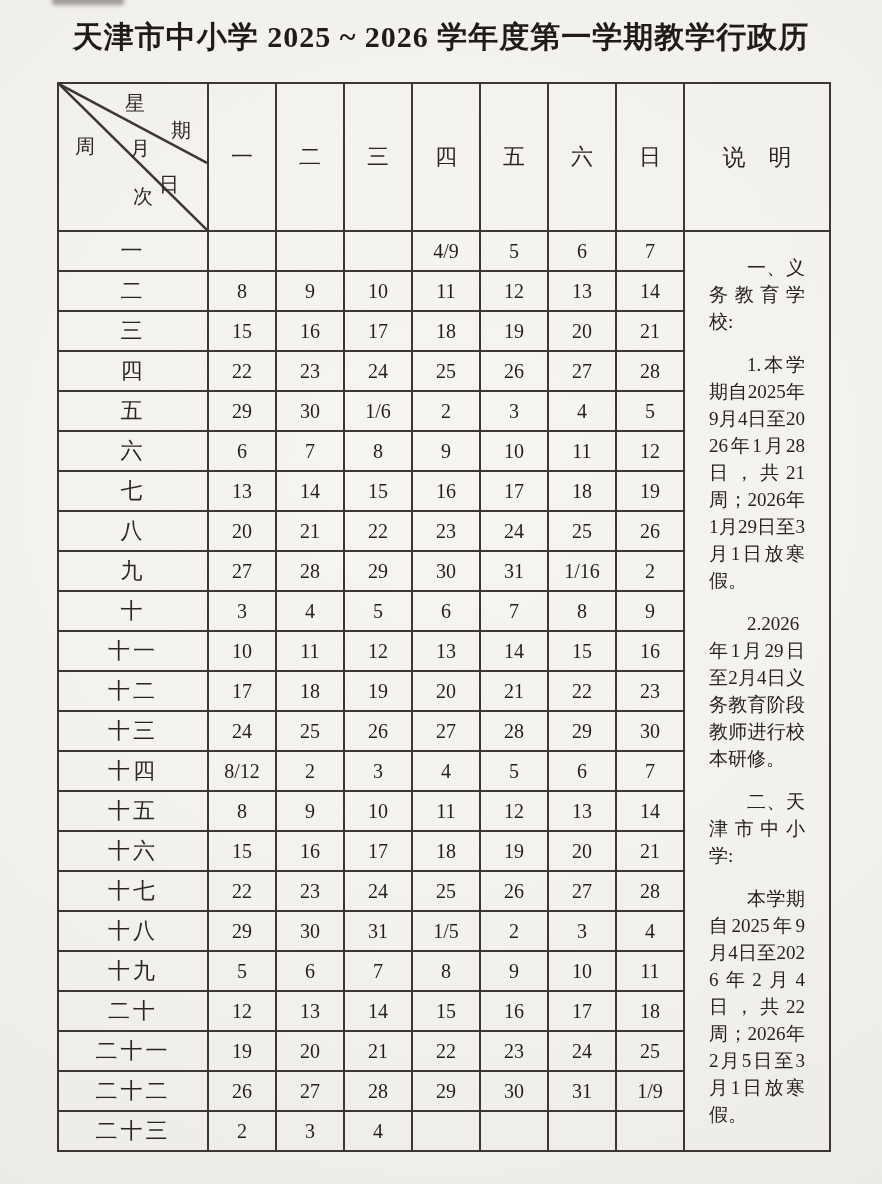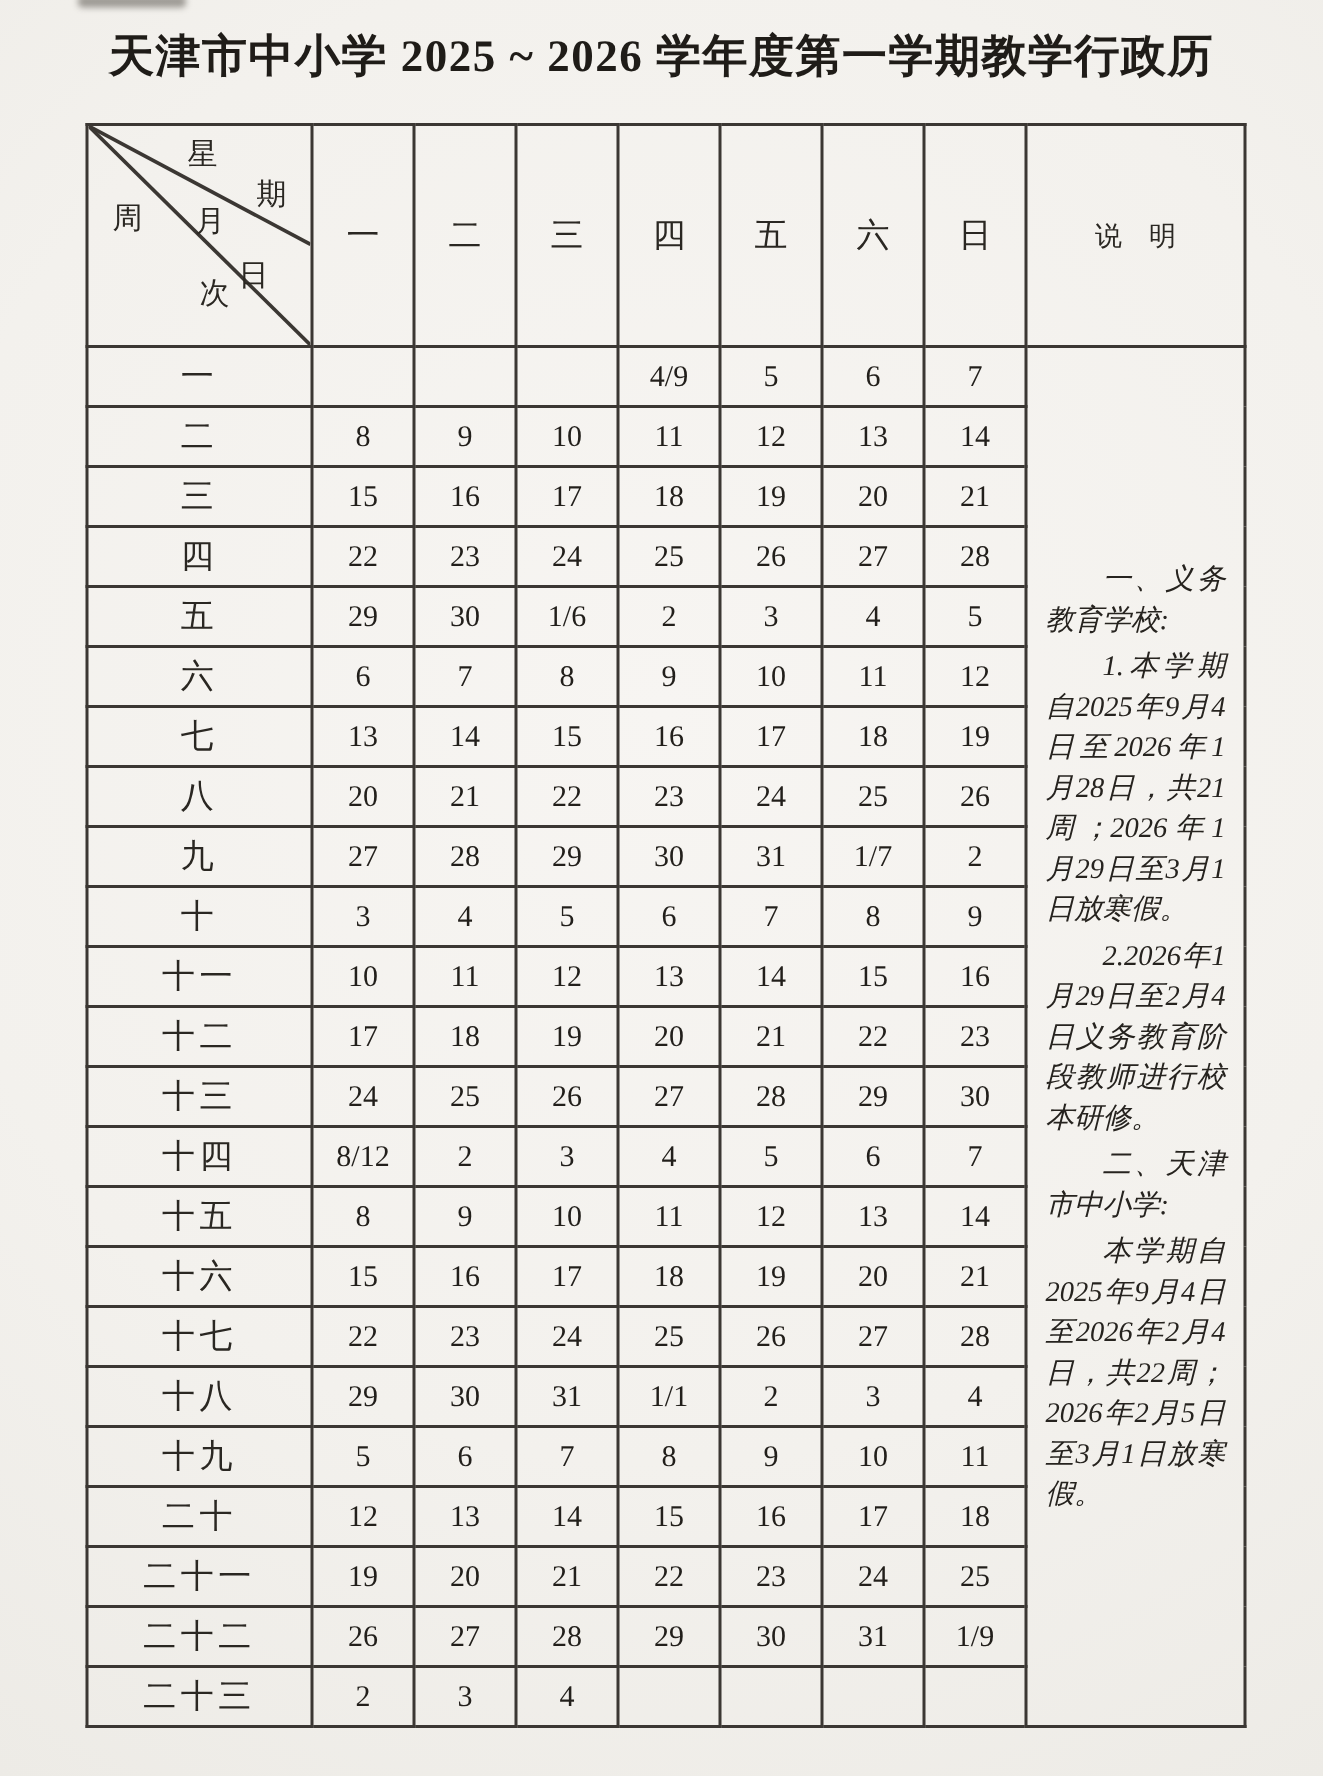--- a/index.html
+++ b/index.html
@@ -30,46 +30,45 @@
   .cal td,.cal th{
     border:2px solid #3b3733;
     padding:0;margin:0;
     text-align:center;vertical-align:middle;
     font-weight:normal;
     overflow:hidden;
   }
   .cal thead tr{height:148px;}
   .cal tbody tr{height:40px;}
   .day-header{font-size:22px;color:#2a2722;}
-  .notes-header{font-size:18px;color:#2a2722;}
+  .notes-header{font-size:23px;color:#2a2722;}
   .week-cell{font-size:22px;letter-spacing:3px;color:#2a2722;}
   .day-cell{font-size:20px;color:#221f1b;}
   
   .corner-cell{position:relative;}
   .corner-cell svg{position:absolute;left:0;top:0;width:100%;height:100%;display:block;}
   .corner-cell .lab{
     position:absolute;font-size:20px;line-height:1;color:#2a2722;
   }
   .lab-xing{left:66px;top:9px;}
   .lab-qi{left:112px;top:36px;}
   .lab-zhou{left:16px;top:52px;}
   .lab-yue{left:71px;top:54px;}
   .lab-ri{left:100px;top:90px;}
   .lab-ci{left:74px;top:102px;}
   
   .notes-cell{vertical-align:middle;}
   .notes-inner{padding:0 8px;}
   .notes-inner p{
-    margin:4px;
+    margin:16px;
     font-size:19px;line-height:27px;
     text-align:justify;text-align-last:left;
     text-indent:2em;
     color:#26231f;
     word-break:break-all;
-    font-style:italic;
   }
 </style>
 </head>
 <body>
 
 <div class="page">
 
   <div class="scan-artifact"></div>
 
   <h1 class="title">天津市中小学 2025 ~ 2026 学年度第一学期教学行政历</h1>
@@ -200,21 +199,21 @@
           <td class="day-cell">25</td>
           <td class="day-cell">26</td>
         </tr>
         <tr>
           <td class="week-cell">九</td>
           <td class="day-cell">27</td>
           <td class="day-cell">28</td>
           <td class="day-cell">29</td>
           <td class="day-cell">30</td>
           <td class="day-cell">31</td>
-          <td class="day-cell">1/7</td>
+          <td class="day-cell">1/16</td>
           <td class="day-cell">2</td>
         </tr>
         <tr>
           <td class="week-cell">十</td>
           <td class="day-cell">3</td>
           <td class="day-cell">4</td>
           <td class="day-cell">5</td>
           <td class="day-cell">6</td>
           <td class="day-cell">7</td>
           <td class="day-cell">8</td>
@@ -288,21 +287,21 @@
           <td class="day-cell">25</td>
           <td class="day-cell">26</td>
           <td class="day-cell">27</td>
           <td class="day-cell">28</td>
         </tr>
         <tr>
           <td class="week-cell">十八</td>
           <td class="day-cell">29</td>
           <td class="day-cell">30</td>
           <td class="day-cell">31</td>
-          <td class="day-cell">1/1</td>
+          <td class="day-cell">1/5</td>
           <td class="day-cell">2</td>
           <td class="day-cell">3</td>
           <td class="day-cell">4</td>
         </tr>
         <tr>
           <td class="week-cell">十九</td>
           <td class="day-cell">5</td>
           <td class="day-cell">6</td>
           <td class="day-cell">7</td>
           <td class="day-cell">8</td>

